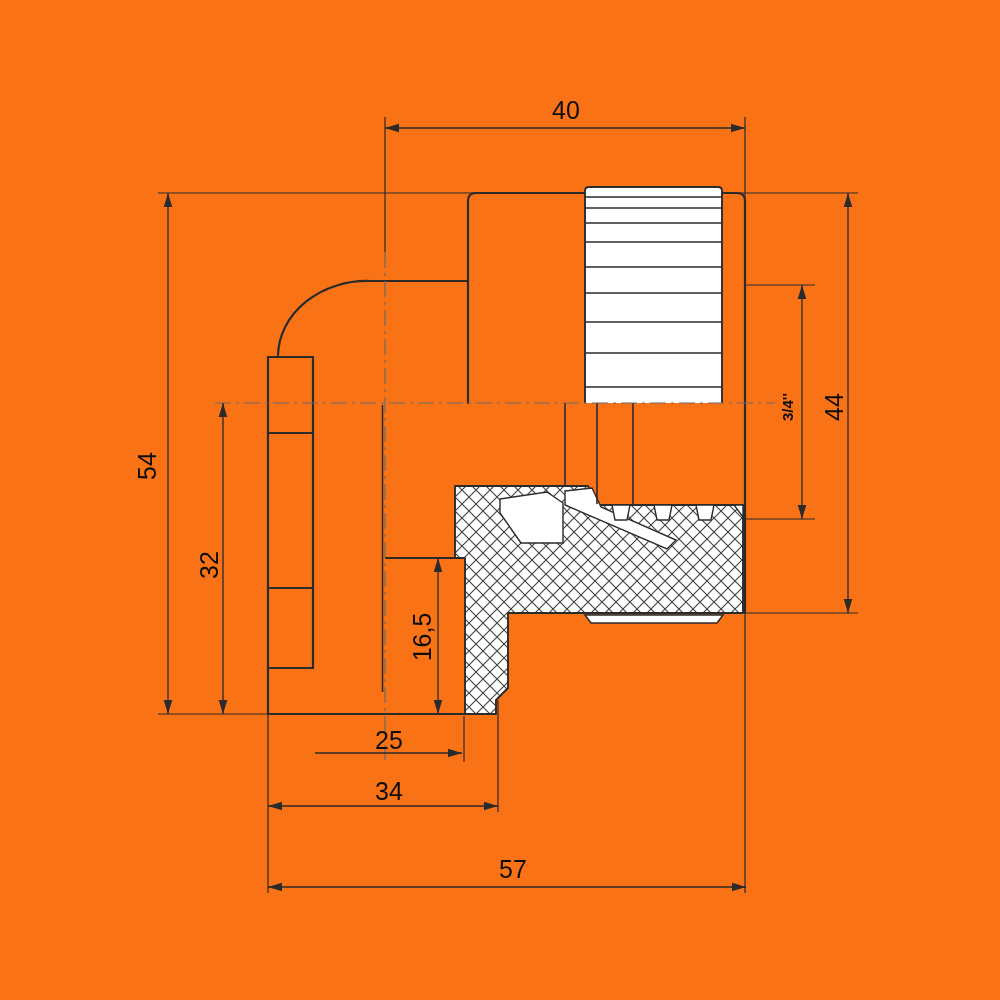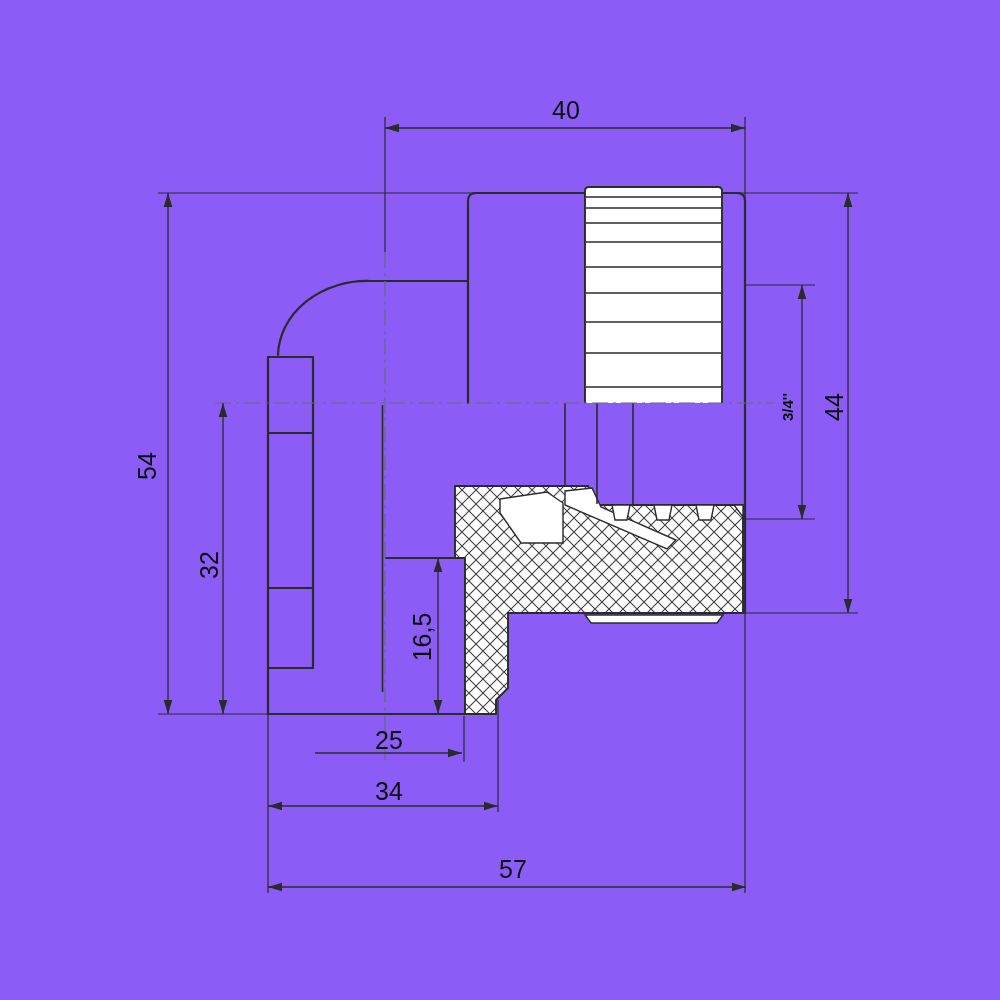--- a/index.html
+++ b/index.html
@@ -1,16 +1,16 @@
 <!DOCTYPE html>
 <html><head>
 <meta charset="utf-8">
 <style>
   html,body{margin:0;padding:0;background:#ffffff;}
-  .page{width:1000px;height:1000px;background:#8b5cf6;position:relative;overflow:hidden;}
+  .page{width:1000px;height:1000px;background:#f97316;position:relative;overflow:hidden;}
   svg{display:block;}
   .thin{stroke:#2b2b2b;stroke-width:1.2;fill:none;}
   .dimline{stroke:#2b2b2b;stroke-width:1.3;fill:none;}
   .bold{stroke:#2b2b2b;stroke-width:2.2;fill:none;stroke-linejoin:round;stroke-linecap:round;}
   .med{stroke:#2b2b2b;stroke-width:1.6;fill:none;}
   .cl{stroke:#6a6a6a;stroke-width:1.2;fill:none;stroke-dasharray:16 5 3 5;}
   .arr{fill:#2b2b2b;stroke:none;}
   .whitefill{fill:#ffffff;stroke:#2b2b2b;stroke-width:1.4;}
   .dimtxt{font-family:"Liberation Sans","DejaVu Sans",sans-serif;font-size:25px;fill:#0d0d0d;}
   .dimtxt-sm{font-family:"Liberation Sans","DejaVu Sans",sans-serif;font-size:15px;fill:#0d0d0d;font-weight:bold;}

